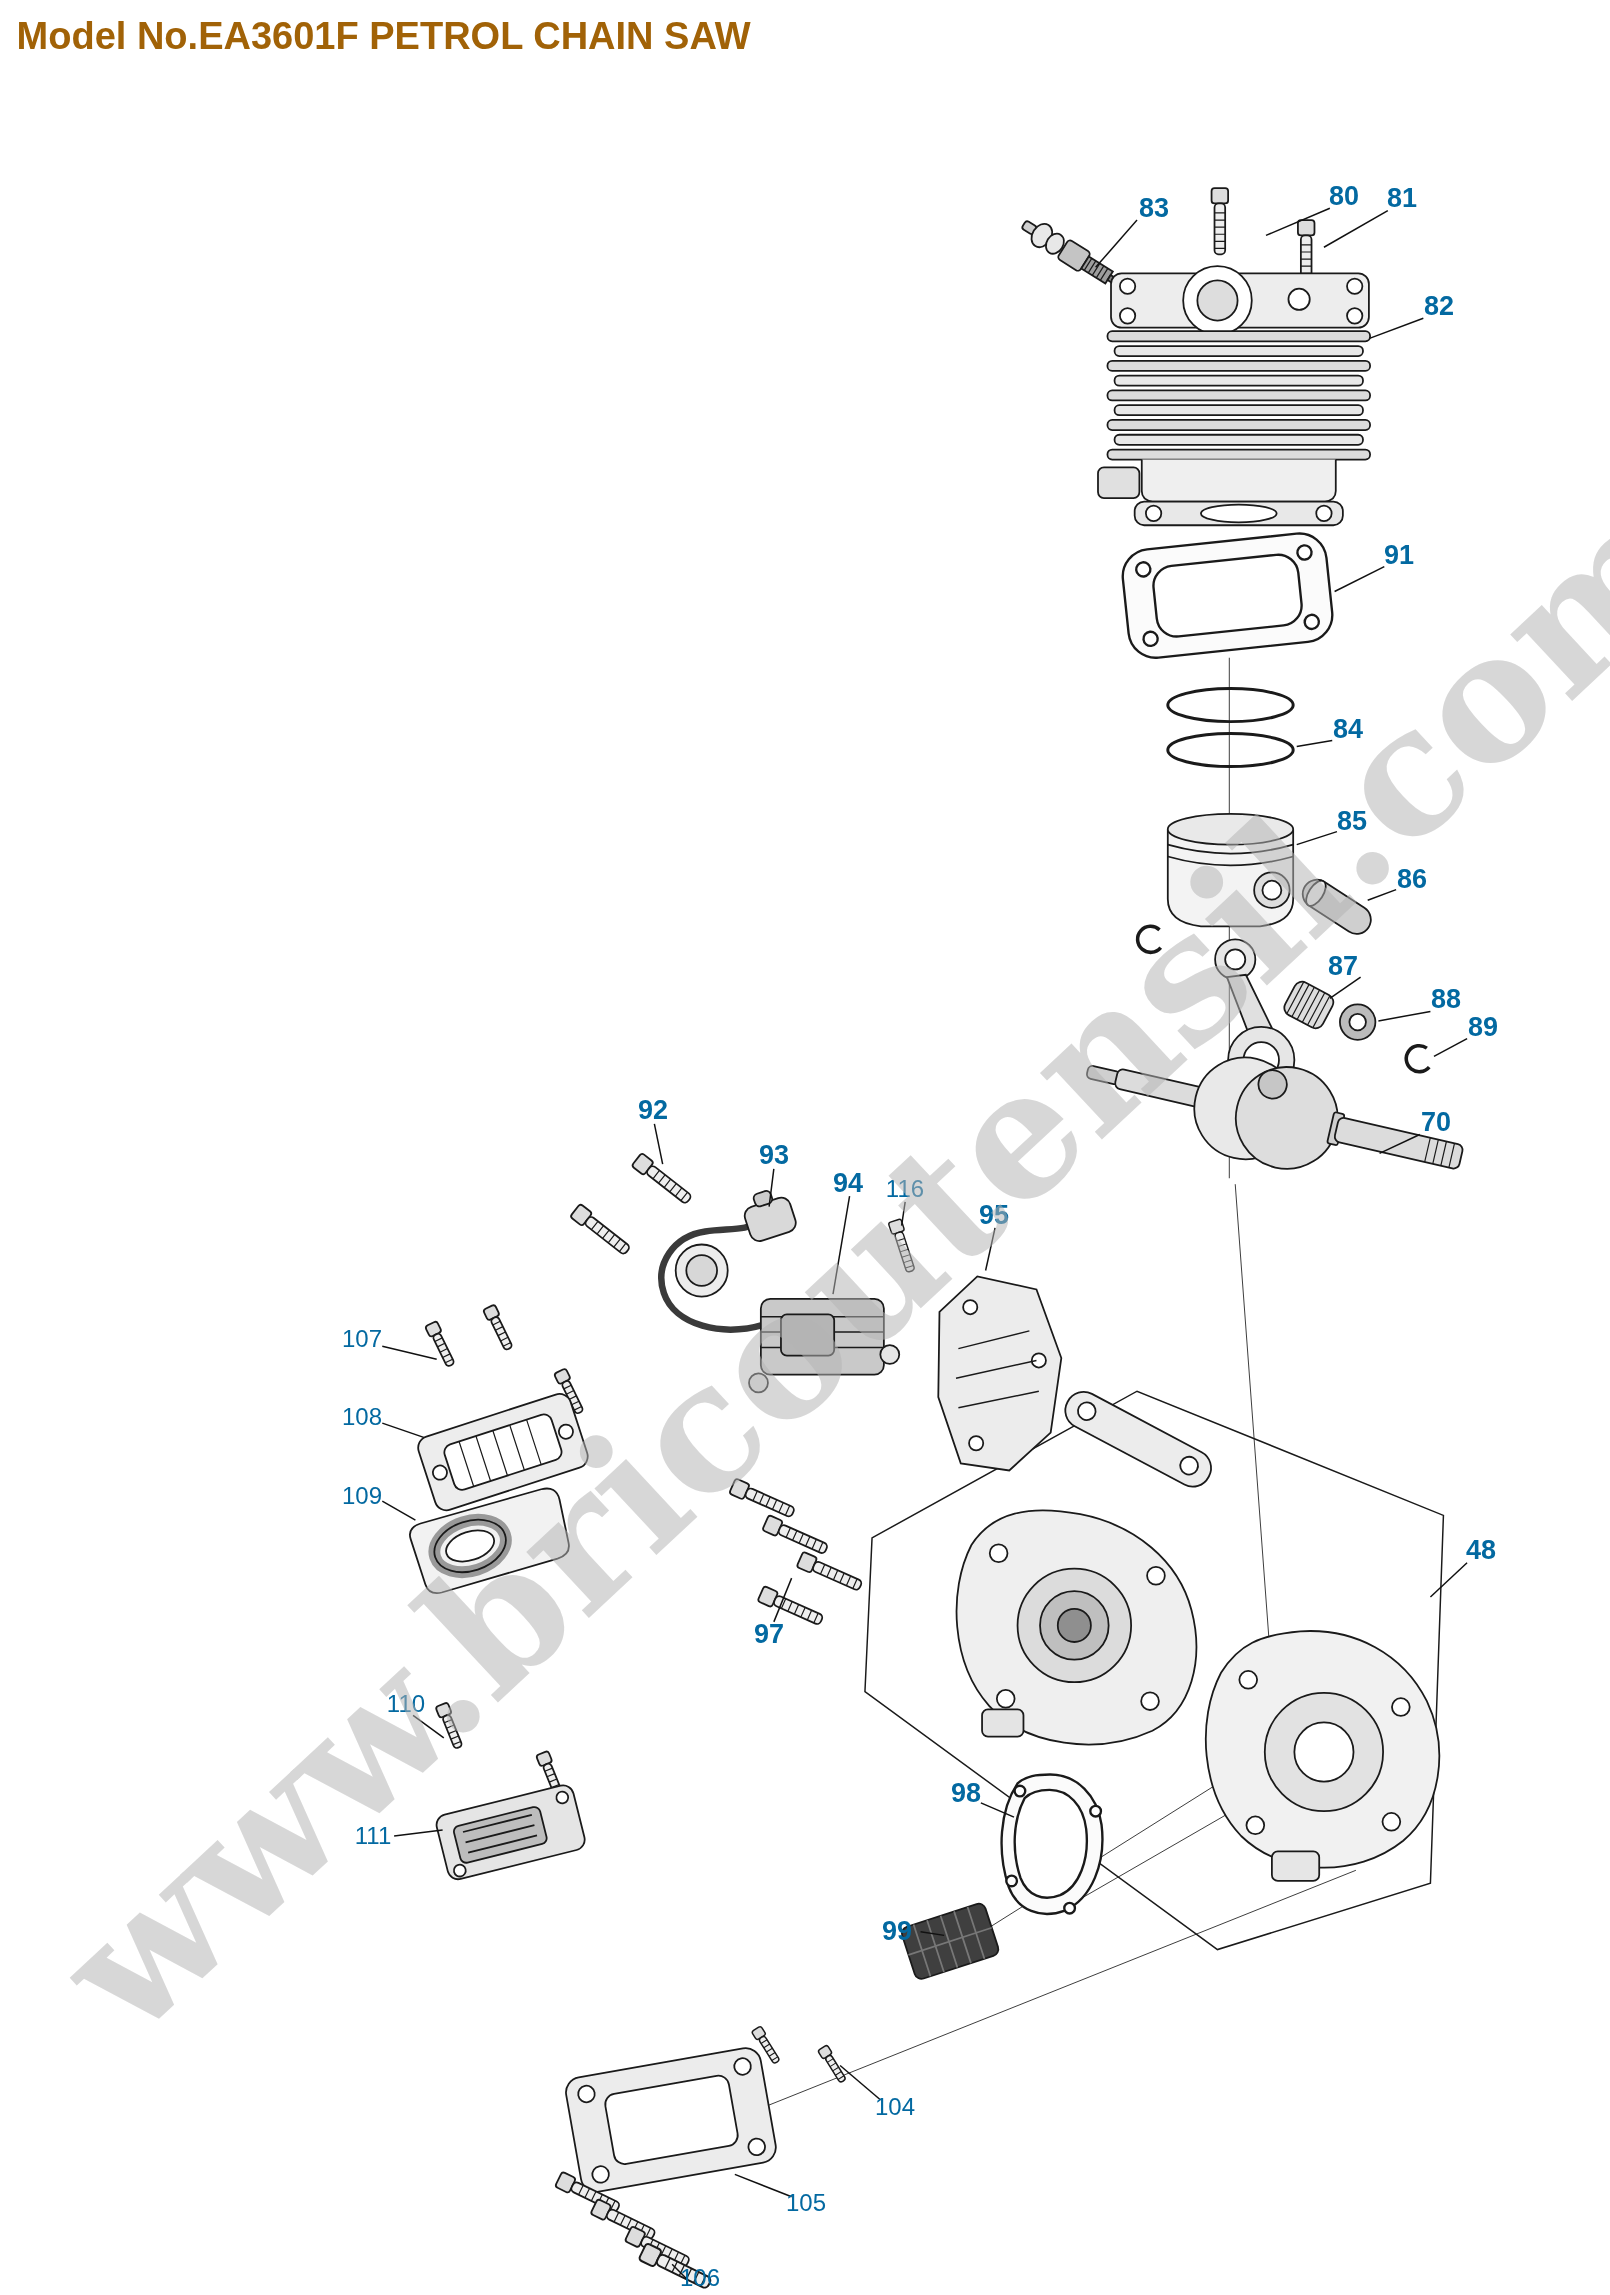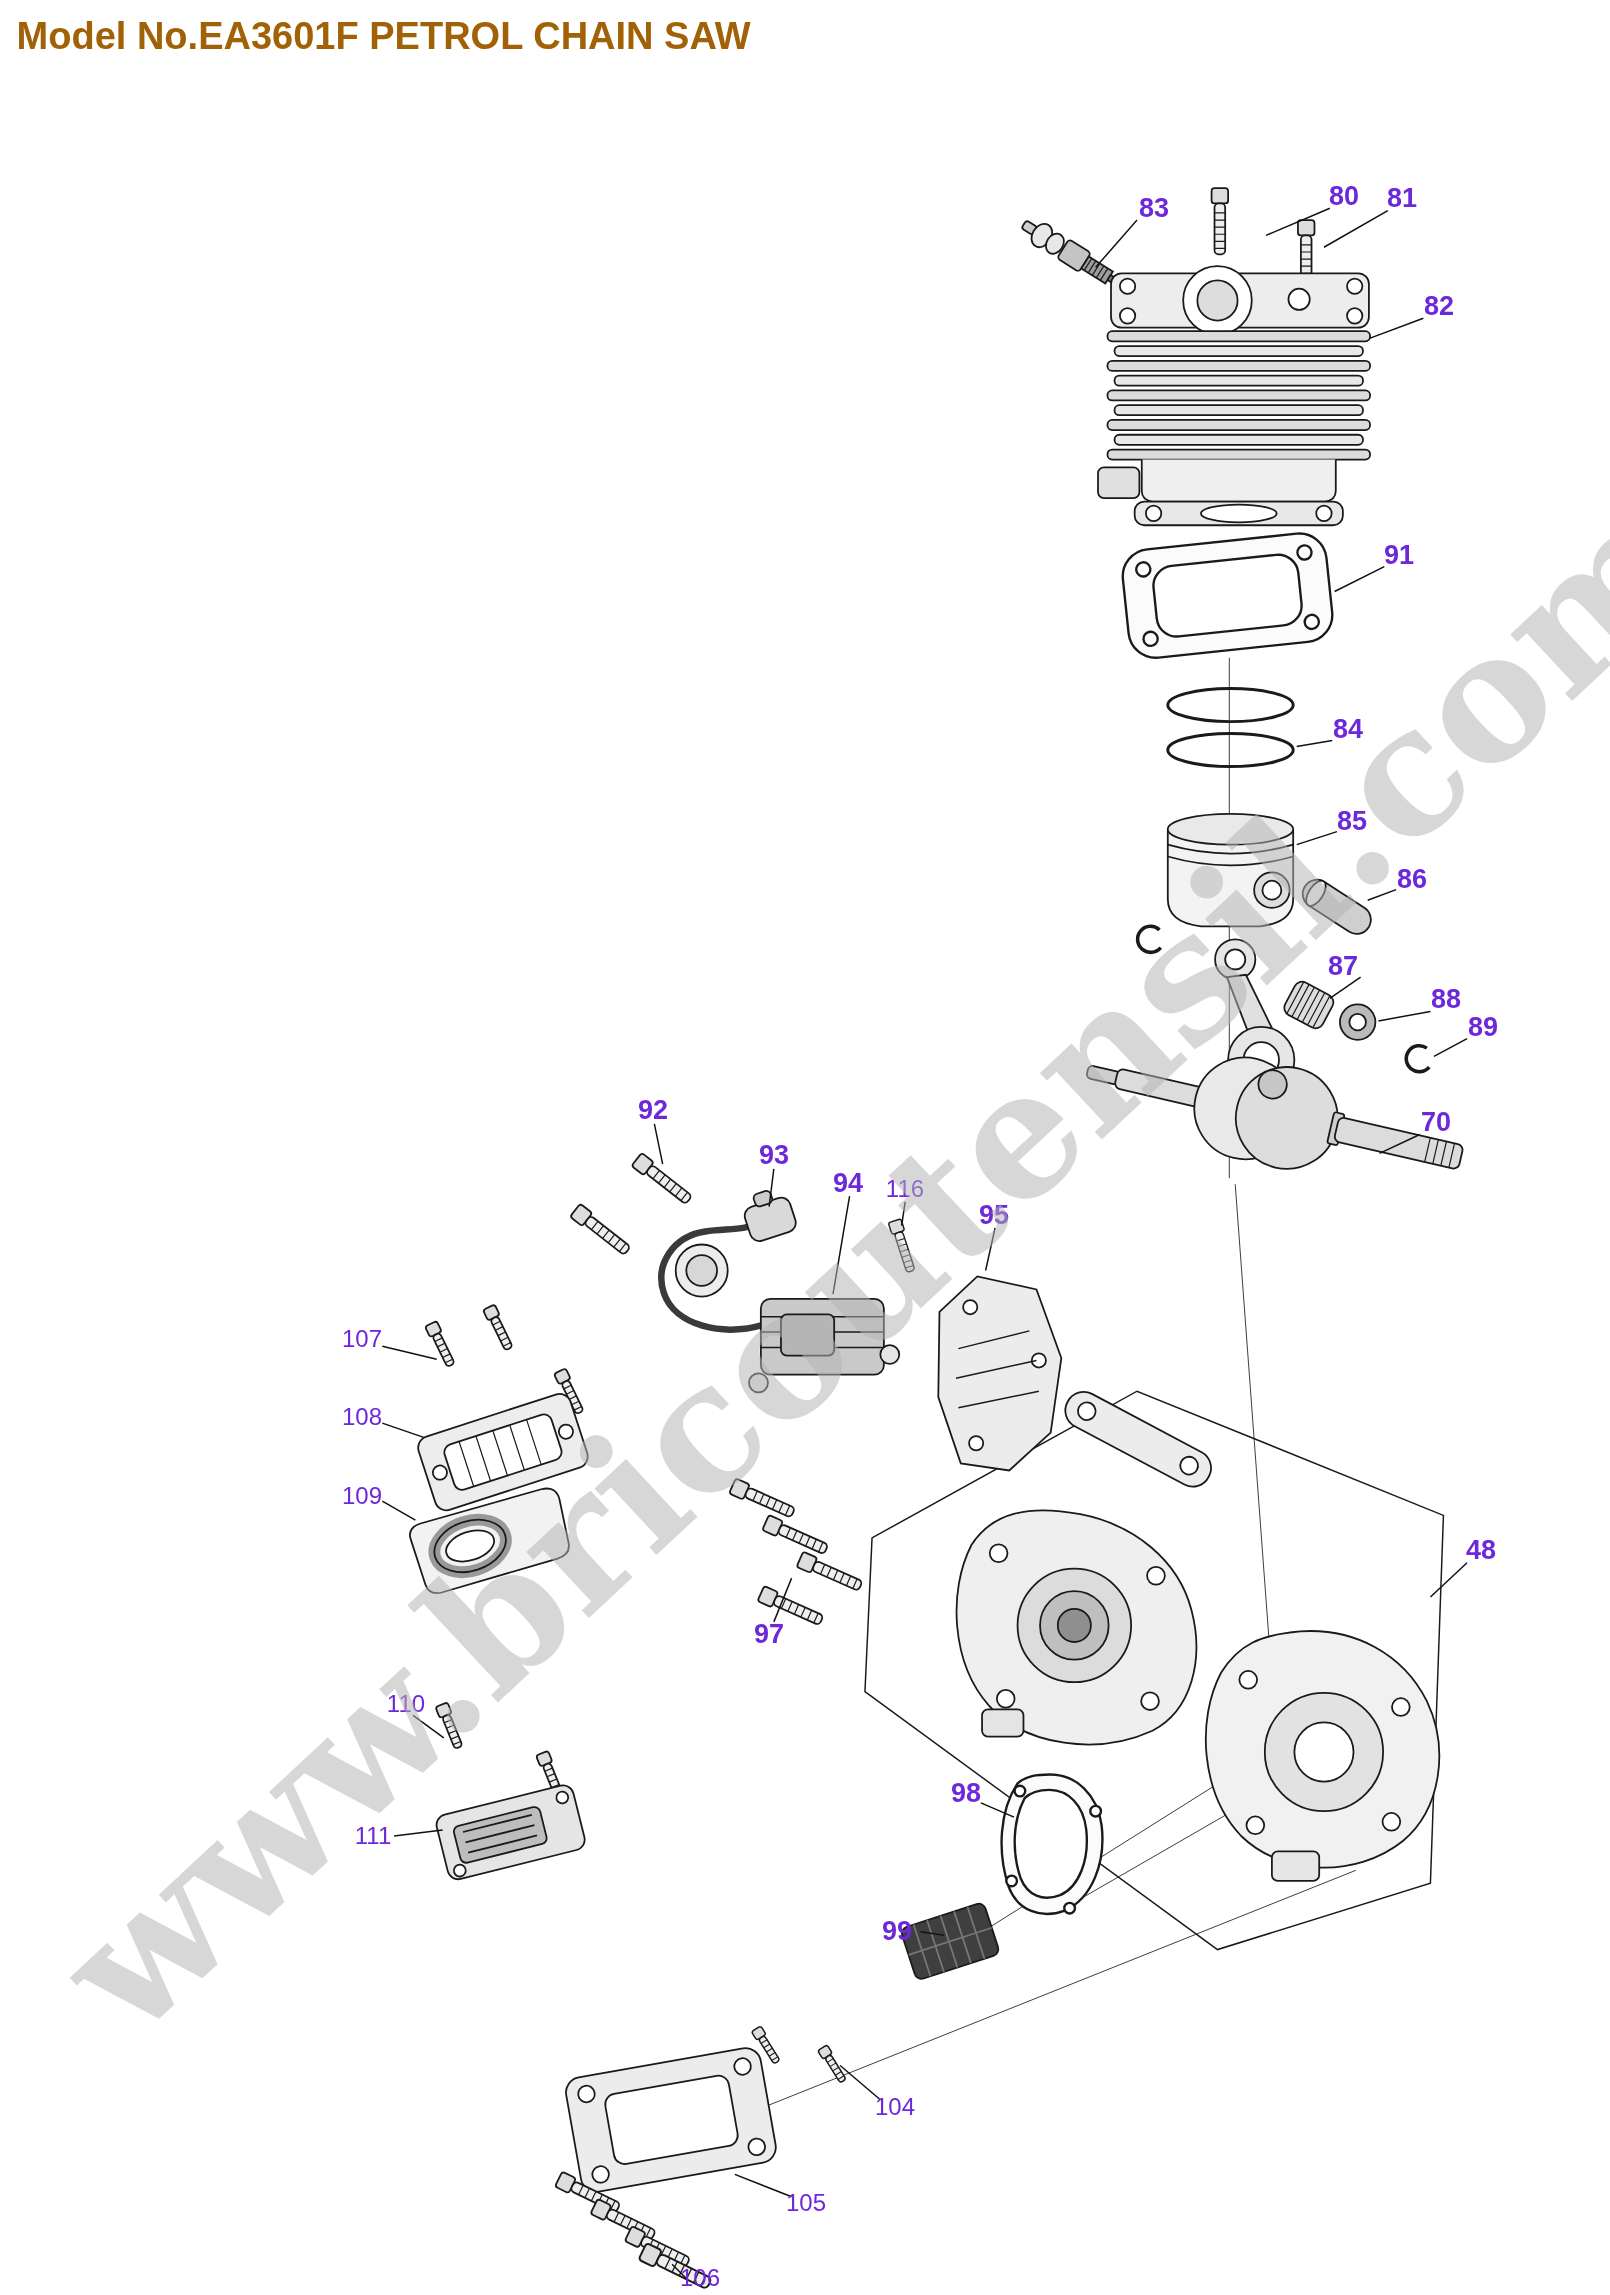--- a/index.html
+++ b/index.html
@@ -3,21 +3,21 @@
 <meta charset="utf-8">
 <style>
   html,body{margin:0;padding:0;background:#ffffff;}
   #page{position:relative;width:1611px;height:2295px;background:#ffffff;overflow:hidden;
         font-family:"Liberation Sans",sans-serif;}
   #title{position:absolute;left:16.6px;top:15px;font-size:38px;font-weight:700;color:#a16207;
          letter-spacing:0px;z-index:4;}
   #diagram-svg{position:absolute;left:0;top:0;z-index:2;}
   #labels-layer{position:absolute;left:0;top:0;width:100%;height:100%;z-index:3;}
   .part-label{position:absolute;transform:translate(-50%,-50%);
-              font:400 24px "Liberation Sans",sans-serif;color:#6d28d9;white-space:nowrap;}
+              font:400 24px "Liberation Sans",sans-serif;color:#0369a1;white-space:nowrap;}
   .part-label.bold{font-weight:700;font-size:27px;}
   #watermark{position:absolute;left:876px;top:1266px;
              transform:translate(-50%,-50%) rotate(-43deg);
              font-family:"DejaVu Serif",serif;font-weight:700;font-size:175px;
              color:#b4b4b4;opacity:.52;white-space:nowrap;z-index:6;pointer-events:none;}
 </style>
 </head>
 <body>
 
 <div id="page">

